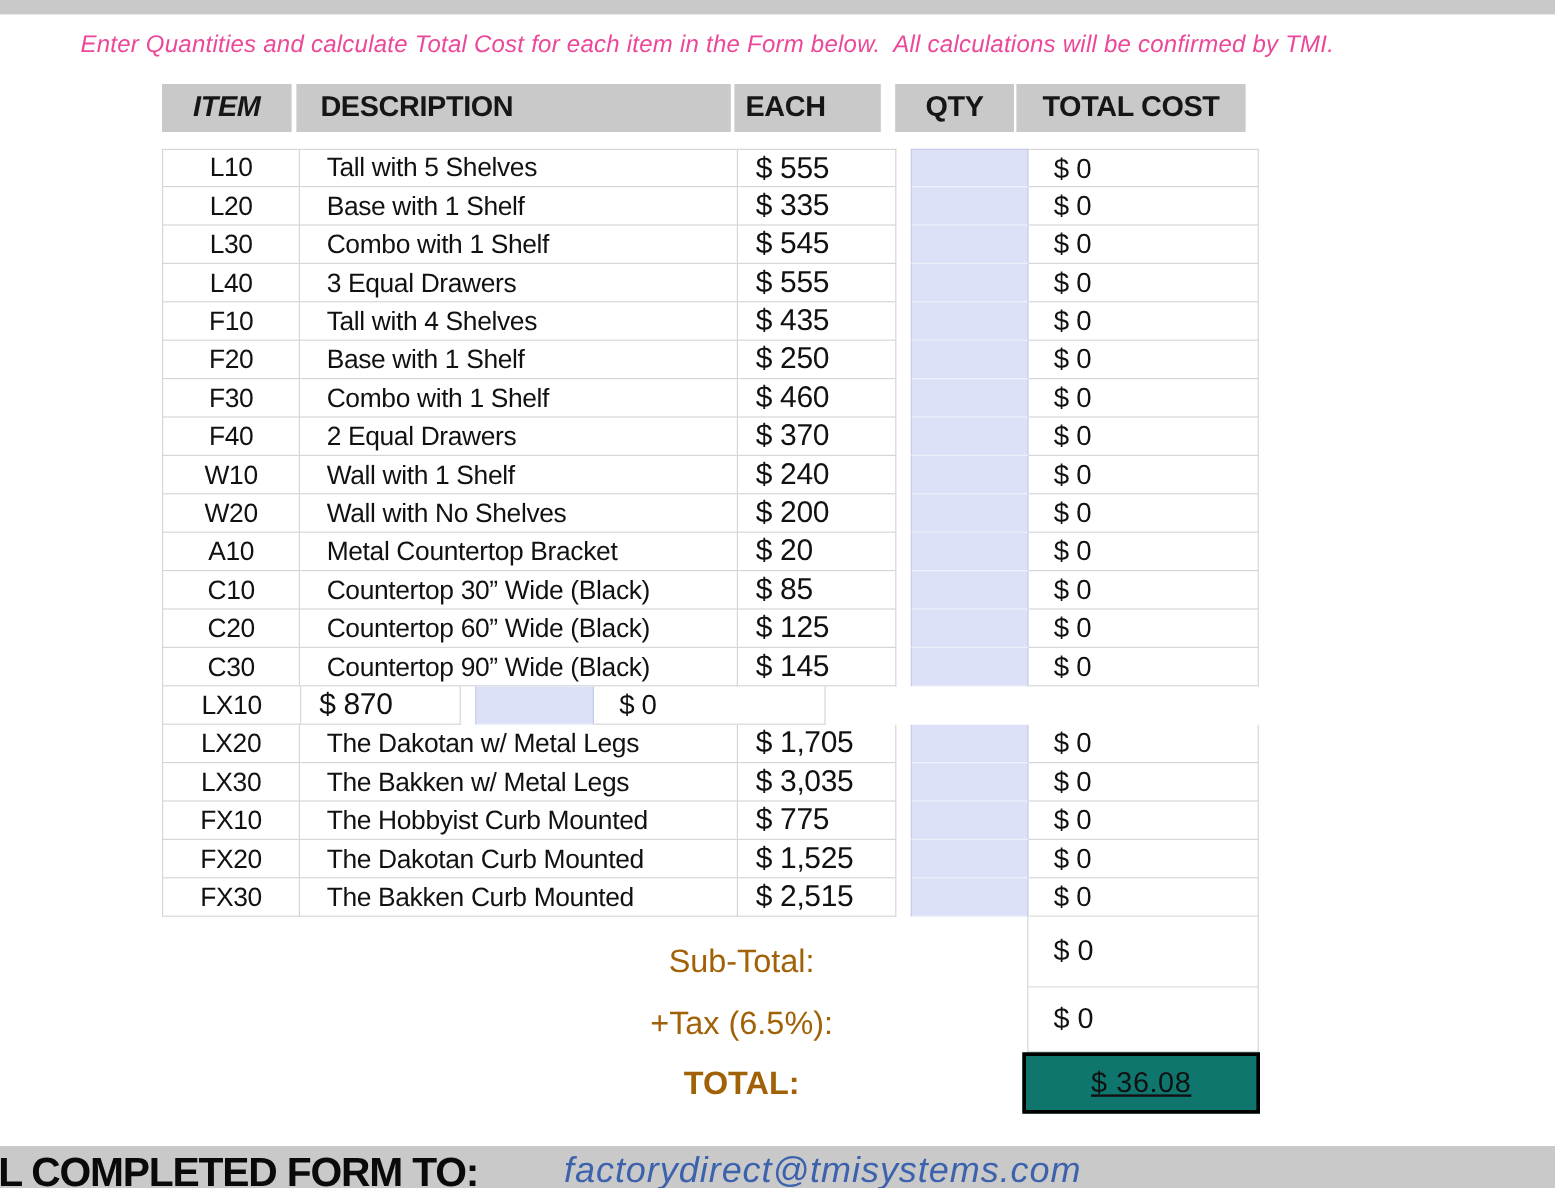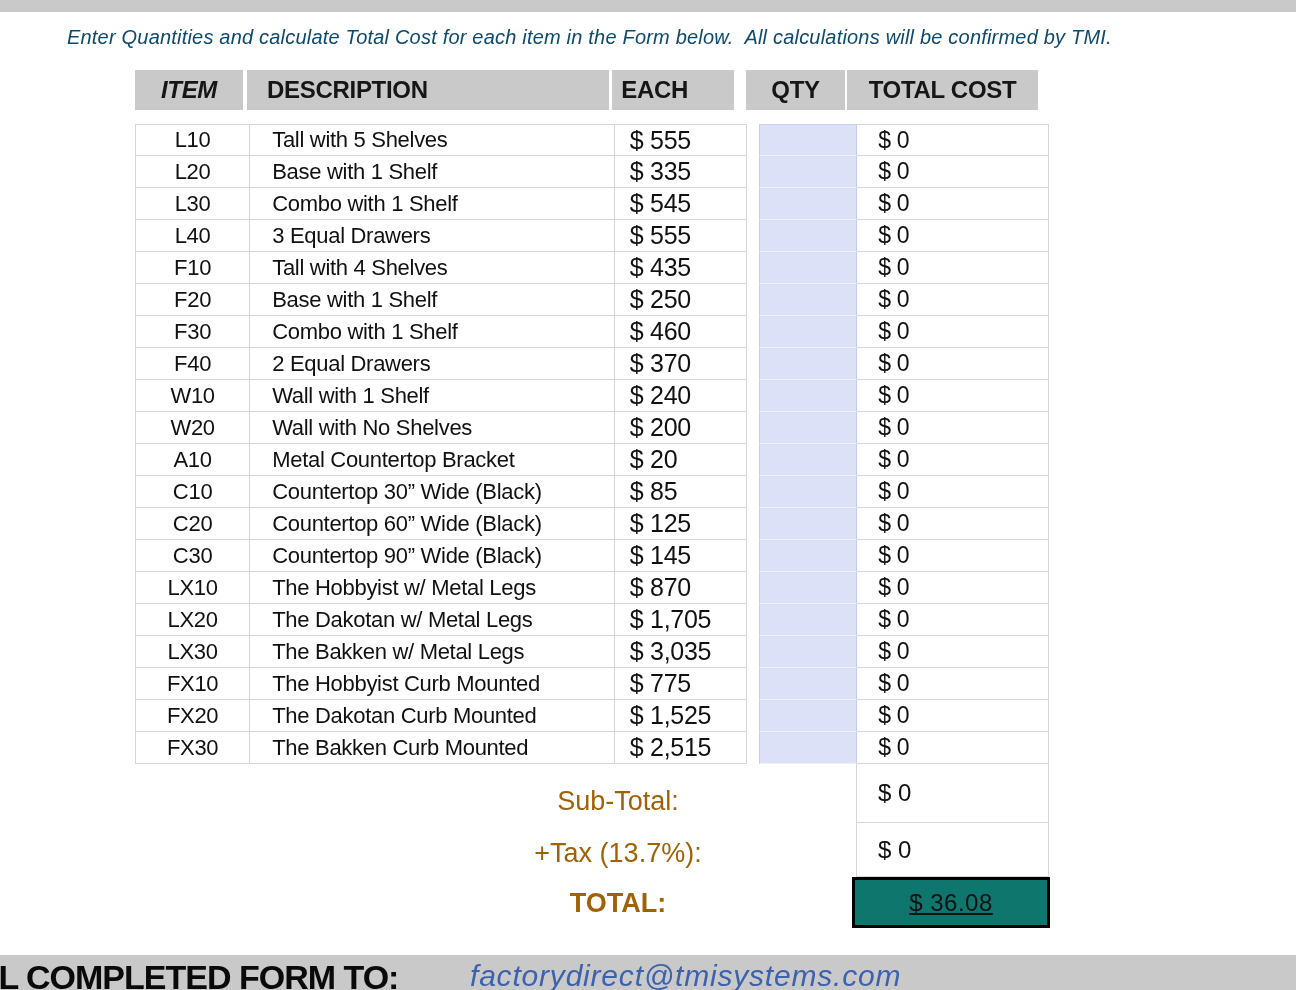--- a/index.html
+++ b/index.html
@@ -14,21 +14,21 @@
   }
   *{box-sizing:border-box;margin:0;padding:0;}
   html,body{width:1296px;height:990px;}
   body{
     position:relative;overflow:hidden;background:#ffffff;
     font-family:"Liberation Sans",sans-serif;color:#111;
   }
   .topbar{position:absolute;left:0;top:0;width:1296px;height:12px;background:var(--bar-gray);}
   .instruction{
     position:absolute;left:67px;top:26px;
-    font-style:italic;font-size:20px;letter-spacing:.2px;color:#0c4a6e;
+    font-style:italic;font-size:20px;letter-spacing:.2px;color:#ec4899;
     white-space:pre;
   }
   
   .thead{position:absolute;left:135px;top:70px;width:914px;height:40px;display:flex;}
   .hcell{
     background:var(--header-gray);height:40px;display:flex;align-items:center;
     font-weight:700;font-size:24px;letter-spacing:-.3px;color:#161616;
   }
   .h-item{width:108px;justify-content:center;font-style:italic;}
   .h-desc{width:362px;padding-left:20px;}
@@ -202,21 +202,20 @@
     <div class="trow">
     <div class="cell c-item">C30</div>
     <div class="cell c-desc">Countertop 90” Wide (Black)</div>
     <div class="cell c-each">$ 145</div>
     <div class="cell c-gap"></div>
     <div class="cell c-qty"></div>
     <div class="cell c-total">$ 0</div>
   </div>
     <div class="trow">
     <div class="cell c-item">LX10</div>
-    <div class="cell c-desc">The Hobbyist w/ Metal Legs</div>
     <div class="cell c-each">$ 870</div>
     <div class="cell c-gap"></div>
     <div class="cell c-qty"></div>
     <div class="cell c-total">$ 0</div>
   </div>
     <div class="trow">
     <div class="cell c-item">LX20</div>
     <div class="cell c-desc">The Dakotan w/ Metal Legs</div>
     <div class="cell c-each">$ 1,705</div>
     <div class="cell c-gap"></div>
@@ -253,21 +252,21 @@
     <div class="cell c-each">$ 2,515</div>
     <div class="cell c-gap"></div>
     <div class="cell c-qty"></div>
     <div class="cell c-total">$ 0</div>
   </div>
   </div>
 
 <div class="sum-label lbl-subtotal">Sub-Total:</div>
 <div class="sum-cell cell-subtotal">$ 0</div>
 
-<div class="sum-label lbl-tax">+Tax (13.7%):</div>
+<div class="sum-label lbl-tax">+Tax (6.5%):</div>
 <div class="sum-cell cell-tax">$ 0</div>
 
 <div class="sum-label lbl-total">TOTAL:</div>
 <div class="total-box">$ 36.08</div>
 
 <div class="footer">
   <span class="footer-label">IL COMPLETED FORM TO:</span>
   <a class="footer-email">factorydirect@tmisystems.com</a>
 </div>
 

